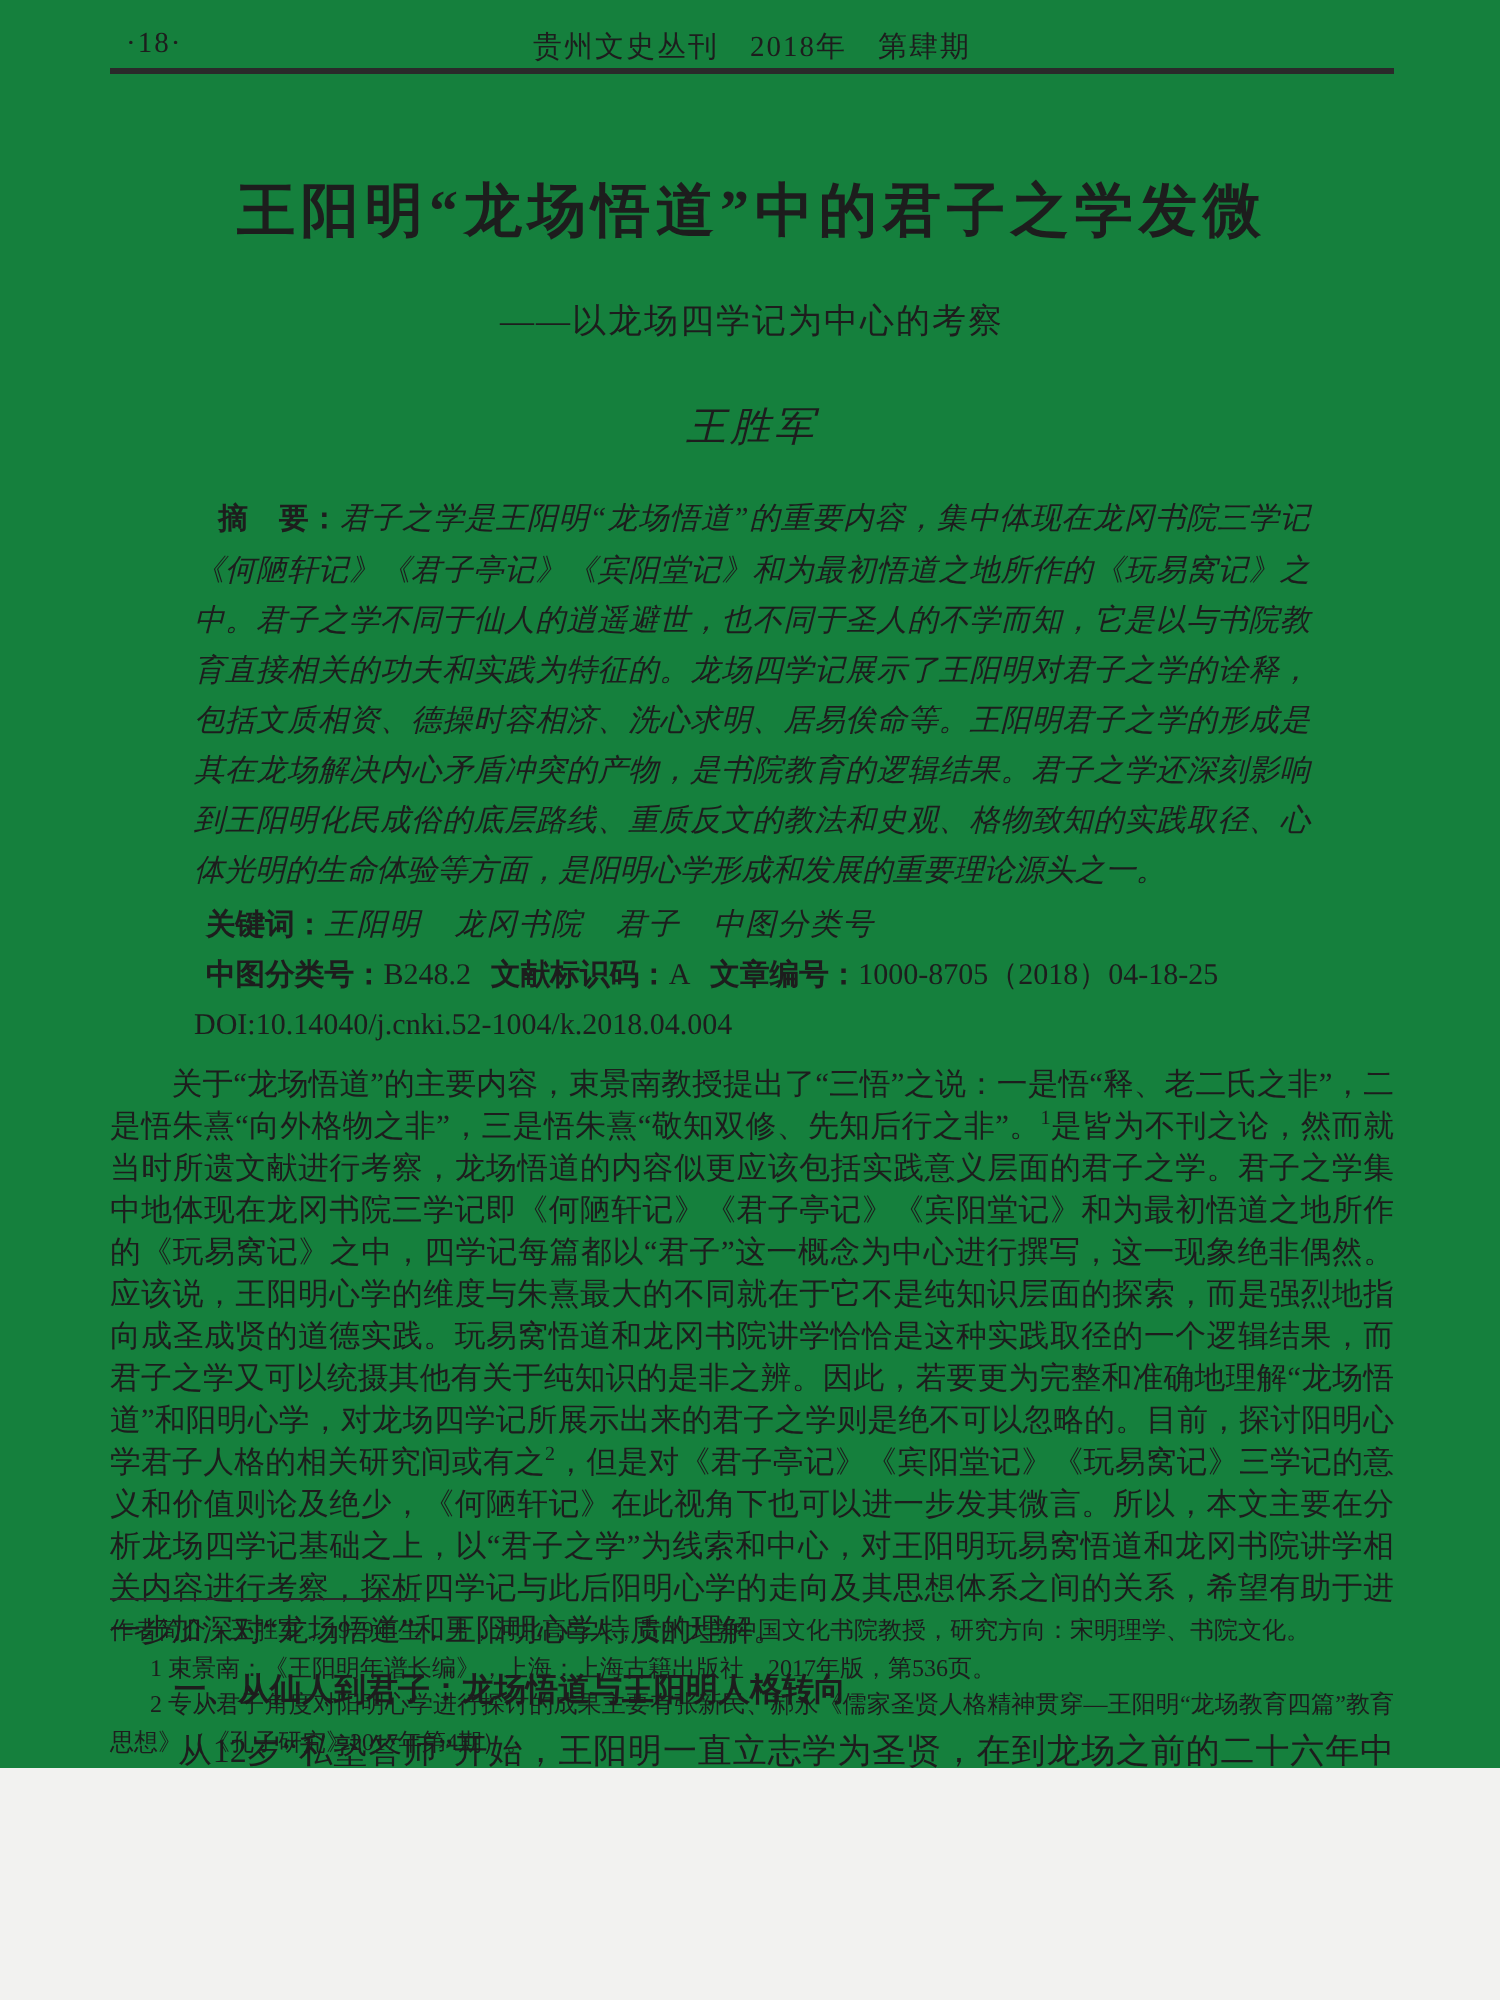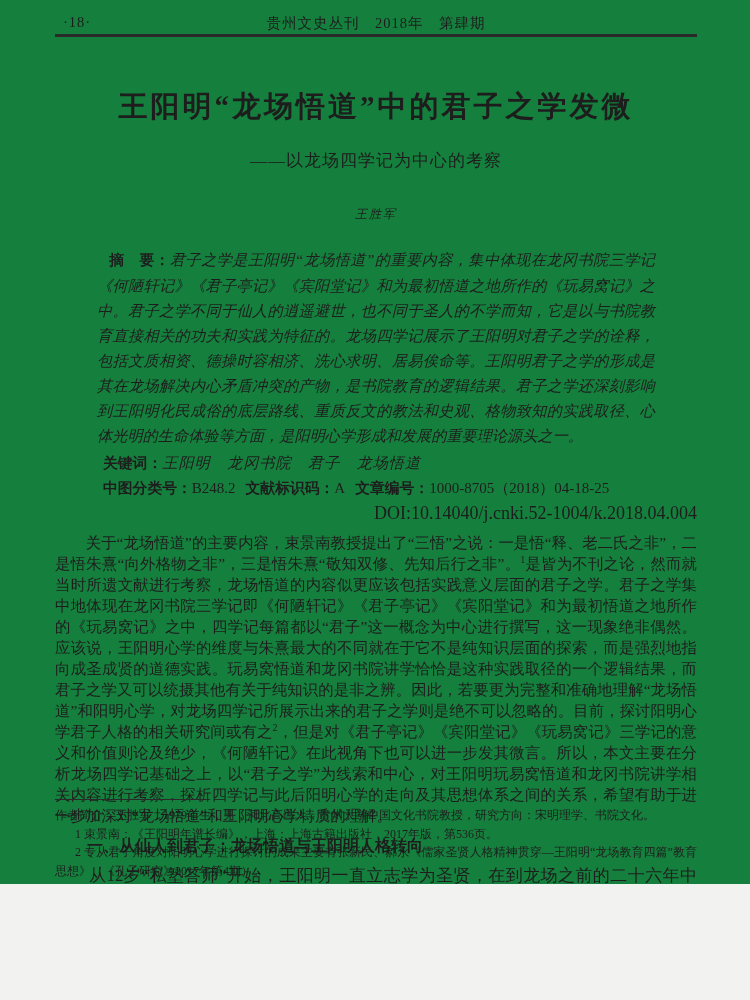--- a/index.html
+++ b/index.html
@@ -57,21 +57,21 @@
   .art-subtitle {
     margin-top: 25px;
     text-align: center;
     font-size: 17px;
     line-height: 22px;
     letter-spacing: 1px;
   }
   .art-author {
     margin-top: 31px;
     text-align: center;
-    font-size: 12px;
+    font-size: 20px;
     font-style: italic;
     line-height: 22px;
     letter-spacing: 2px;
   }
   .art-affil {
     margin-top: 19px;
     text-align: center;
     font-size: 13.5px;
     line-height: 20px;
   }
@@ -98,23 +98,22 @@
   }
   .kw .val { letter-spacing: 1px; }
   .clc {
     padding: 0 20px 0 48px;
     font-size: 15px;
     line-height: 25px;
   }
   .clc .val { margin-right: 10px; text-align: right; }
   .doi-line {
     padding-left: 42px;
-    font-size: 18px;
+    font-size: 15px;
     line-height: 25px;
-    text-align: right;
   }
   
   .body-para {
     margin-top: 6px;
     font-size: 15.4px;
     line-height: 21px;
     text-align: justify;
     text-indent: 2em;
   }
   sup.fnref {
@@ -165,21 +164,21 @@
       <div class="journal-line">贵州文史丛刊　2018年　第肆期</div>
     </div>
     <div class="head-rule"></div>
 
     <h1 class="art-title">王阳明“龙场悟道”中的君子之学发微</h1>
     <div class="art-subtitle">——以龙场四学记为中心的考察</div>
     <div class="art-author">王胜军</div>
 
     <div class="abstract"><span class="lbl">摘　要：</span><span class="val">君子之学是王阳明“龙场悟道”的重要内容，集中体现在龙冈书院三学记《何陋轩记》《君子亭记》《宾阳堂记》和为最初悟道之地所作的《玩易窝记》之中。君子之学不同于仙人的逍遥避世，也不同于圣人的不学而知，它是以与书院教育直接相关的功夫和实践为特征的。龙场四学记展示了王阳明对君子之学的诠释，包括文质相资、德操时容相济、洗心求明、居易俟命等。王阳明君子之学的形成是其在龙场解决内心矛盾冲突的产物，是书院教育的逻辑结果。君子之学还深刻影响到王阳明化民成俗的底层路线、重质反文的教法和史观、格物致知的实践取径、心体光明的生命体验等方面，是阳明心学形成和发展的重要理论源头之一。</span></div>
 
-    <div class="kw"><span class="lbl">关键词：</span><span class="val">王阳明　龙冈书院　君子　龙场悟道</span></div>
+    <div class="kw"><span class="lbl">关键词：</span><span class="val">王阳明　龙冈书院　君子　中图分类号</span></div>
 
     <div class="clc"><span class="lbl">中图分类号：</span><span class="val">B248.2</span><span class="lbl">文献标识码：</span><span class="val">A</span><span class="lbl">文章编号：</span><span class="val">1000-8705（2018）04-18-25</span></div>
 
     <div class="doi-line">DOI:10.14040/j.cnki.52-1004/k.2018.04.004</div>
 
     <p class="body-para"><span>关于“龙场悟道”的主要内容，束景南教授提出了“三悟”之说：一是悟“释、老二氏之非”，二是悟朱熹“向外格物之非”，三是悟朱熹“敬知双修、先知后行之非”。</span><sup class="fnref">1</sup><span>是皆为不刊之论，然而就当时所遗文献进行考察，龙场悟道的内容似更应该包括实践意义层面的君子之学。君子之学集中地体现在龙冈书院三学记即《何陋轩记》《君子亭记》《宾阳堂记》和为最初悟道之地所作的《玩易窝记》之中，四学记每篇都以“君子”这一概念为中心进行撰写，这一现象绝非偶然。应该说，王阳明心学的维度与朱熹最大的不同就在于它不是纯知识层面的探索，而是强烈地指向成圣成贤的道德实践。玩易窝悟道和龙冈书院讲学恰恰是这种实践取径的一个逻辑结果，而君子之学又可以统摄其他有关于纯知识的是非之辨。因此，若要更为完整和准确地理解“龙场悟道”和阳明心学，对龙场四学记所展示出来的君子之学则是绝不可以忽略的。目前，探讨阳明心学君子人格的相关研究间或有之</span><sup class="fnref">2</sup><span>，但是对《君子亭记》《宾阳堂记》《玩易窝记》三学记的意义和价值则论及绝少，《何陋轩记》在此视角下也可以进一步发其微言。所以，本文主要在分析龙场四学记基础之上，以“君子之学”为线索和中心，对王阳明玩易窝悟道和龙冈书院讲学相关内容进行考察，探析四学记与此后阳明心学的走向及其思想体系之间的关系，希望有助于进一步加深对“龙场悟道”和王阳明心学特质的理解。</span></p>
 
     <h2 class="sec-heading">一、从仙人到君子：龙场悟道与王阳明人格转向</h2>
 
     <p class="body-para2">从12岁“私塾答师”开始，王阳明一直立志学为圣贤，在到龙场之前的二十六年中苦苦追寻却没有结果。其中，王阳明至少两次尝试以程朱理学作为优入圣域之道：一次是“阳明格竹”即实践朱熹“即物</p>

